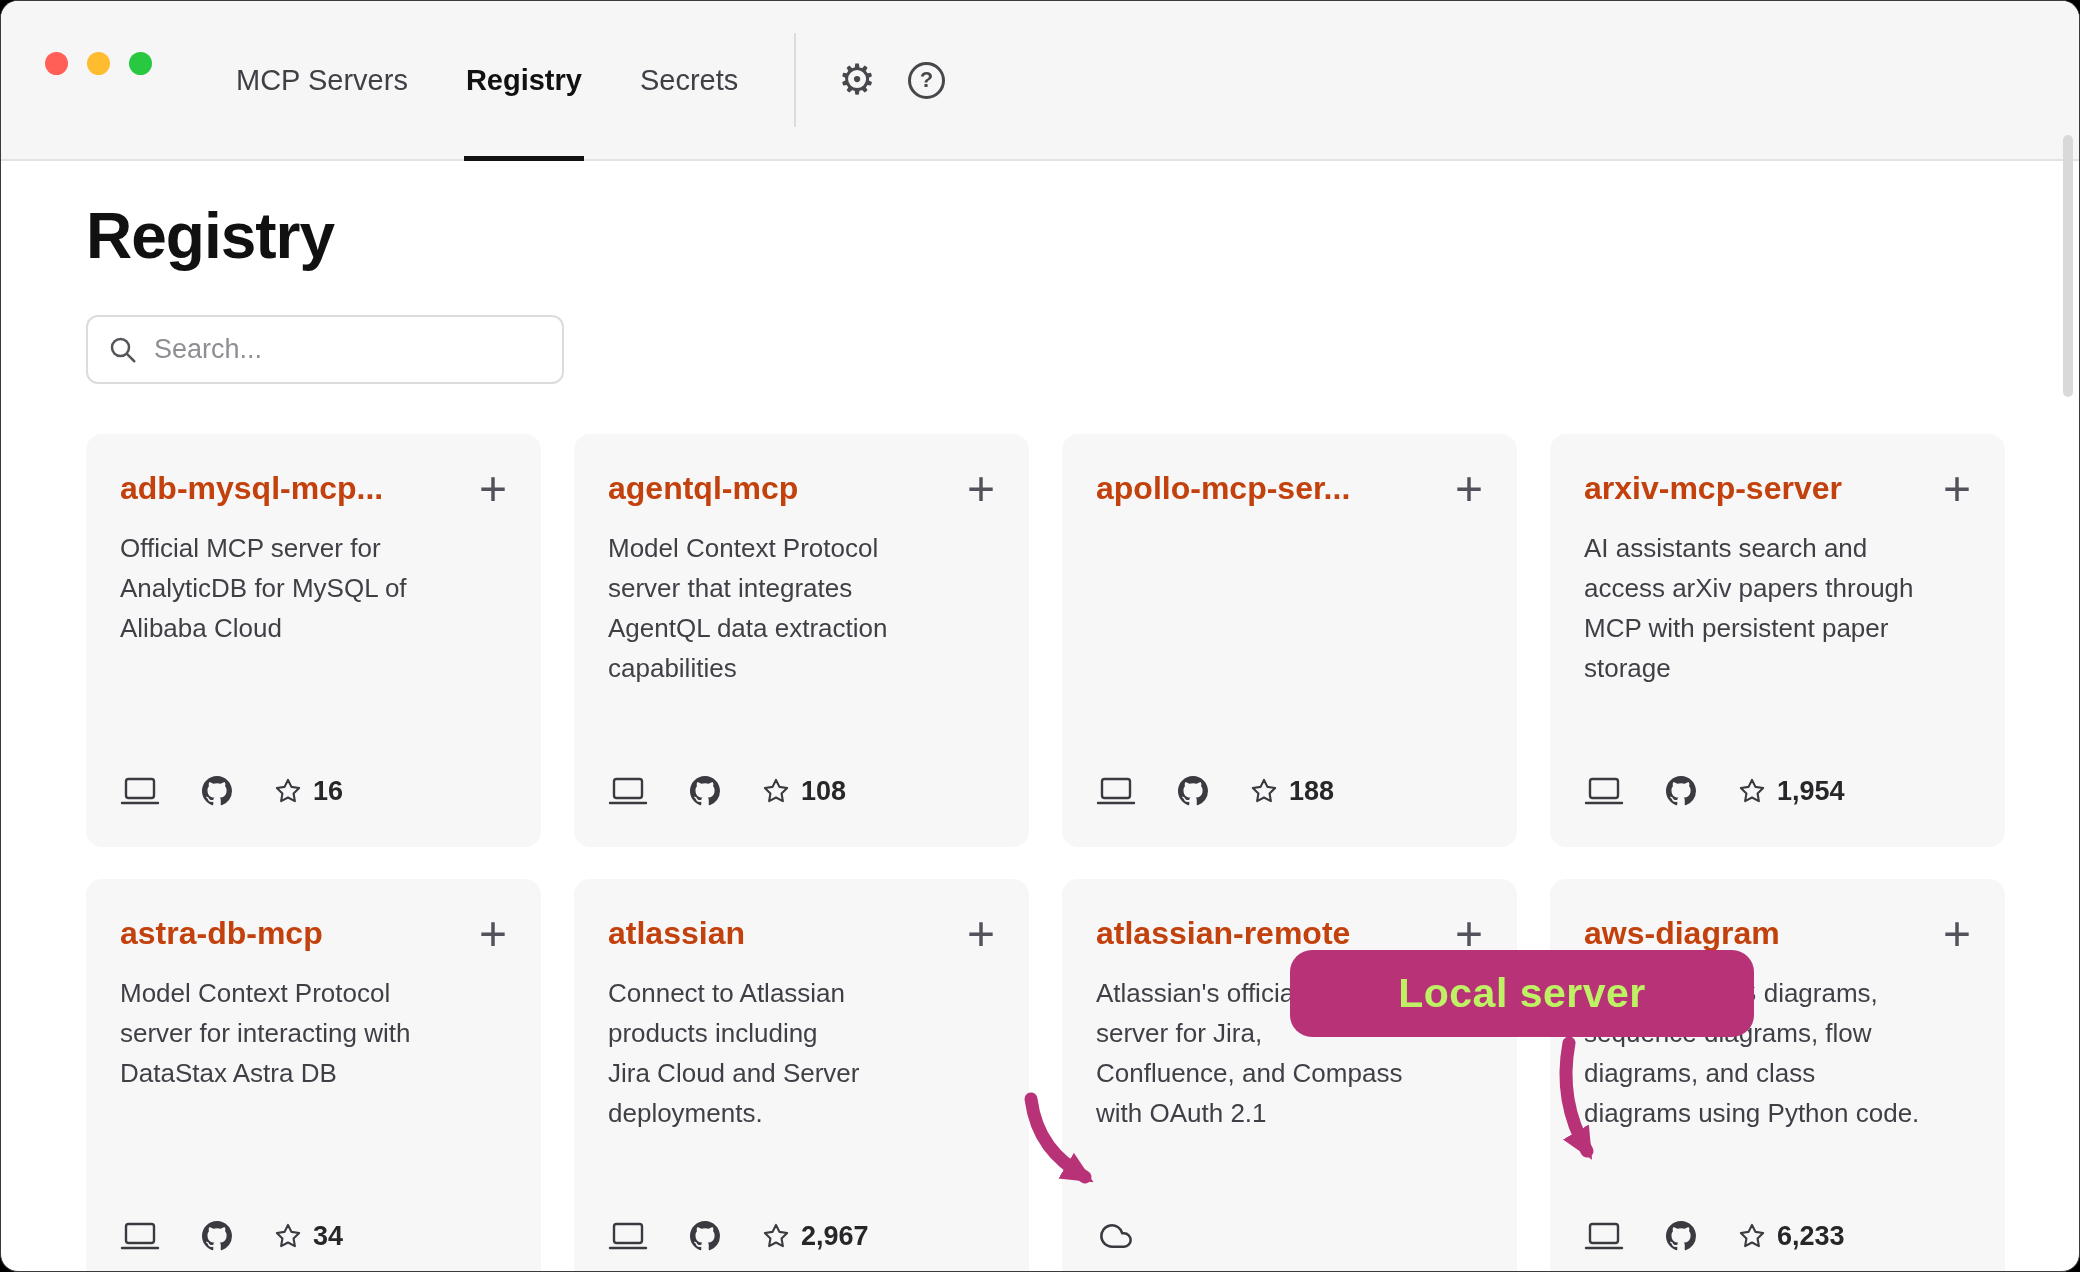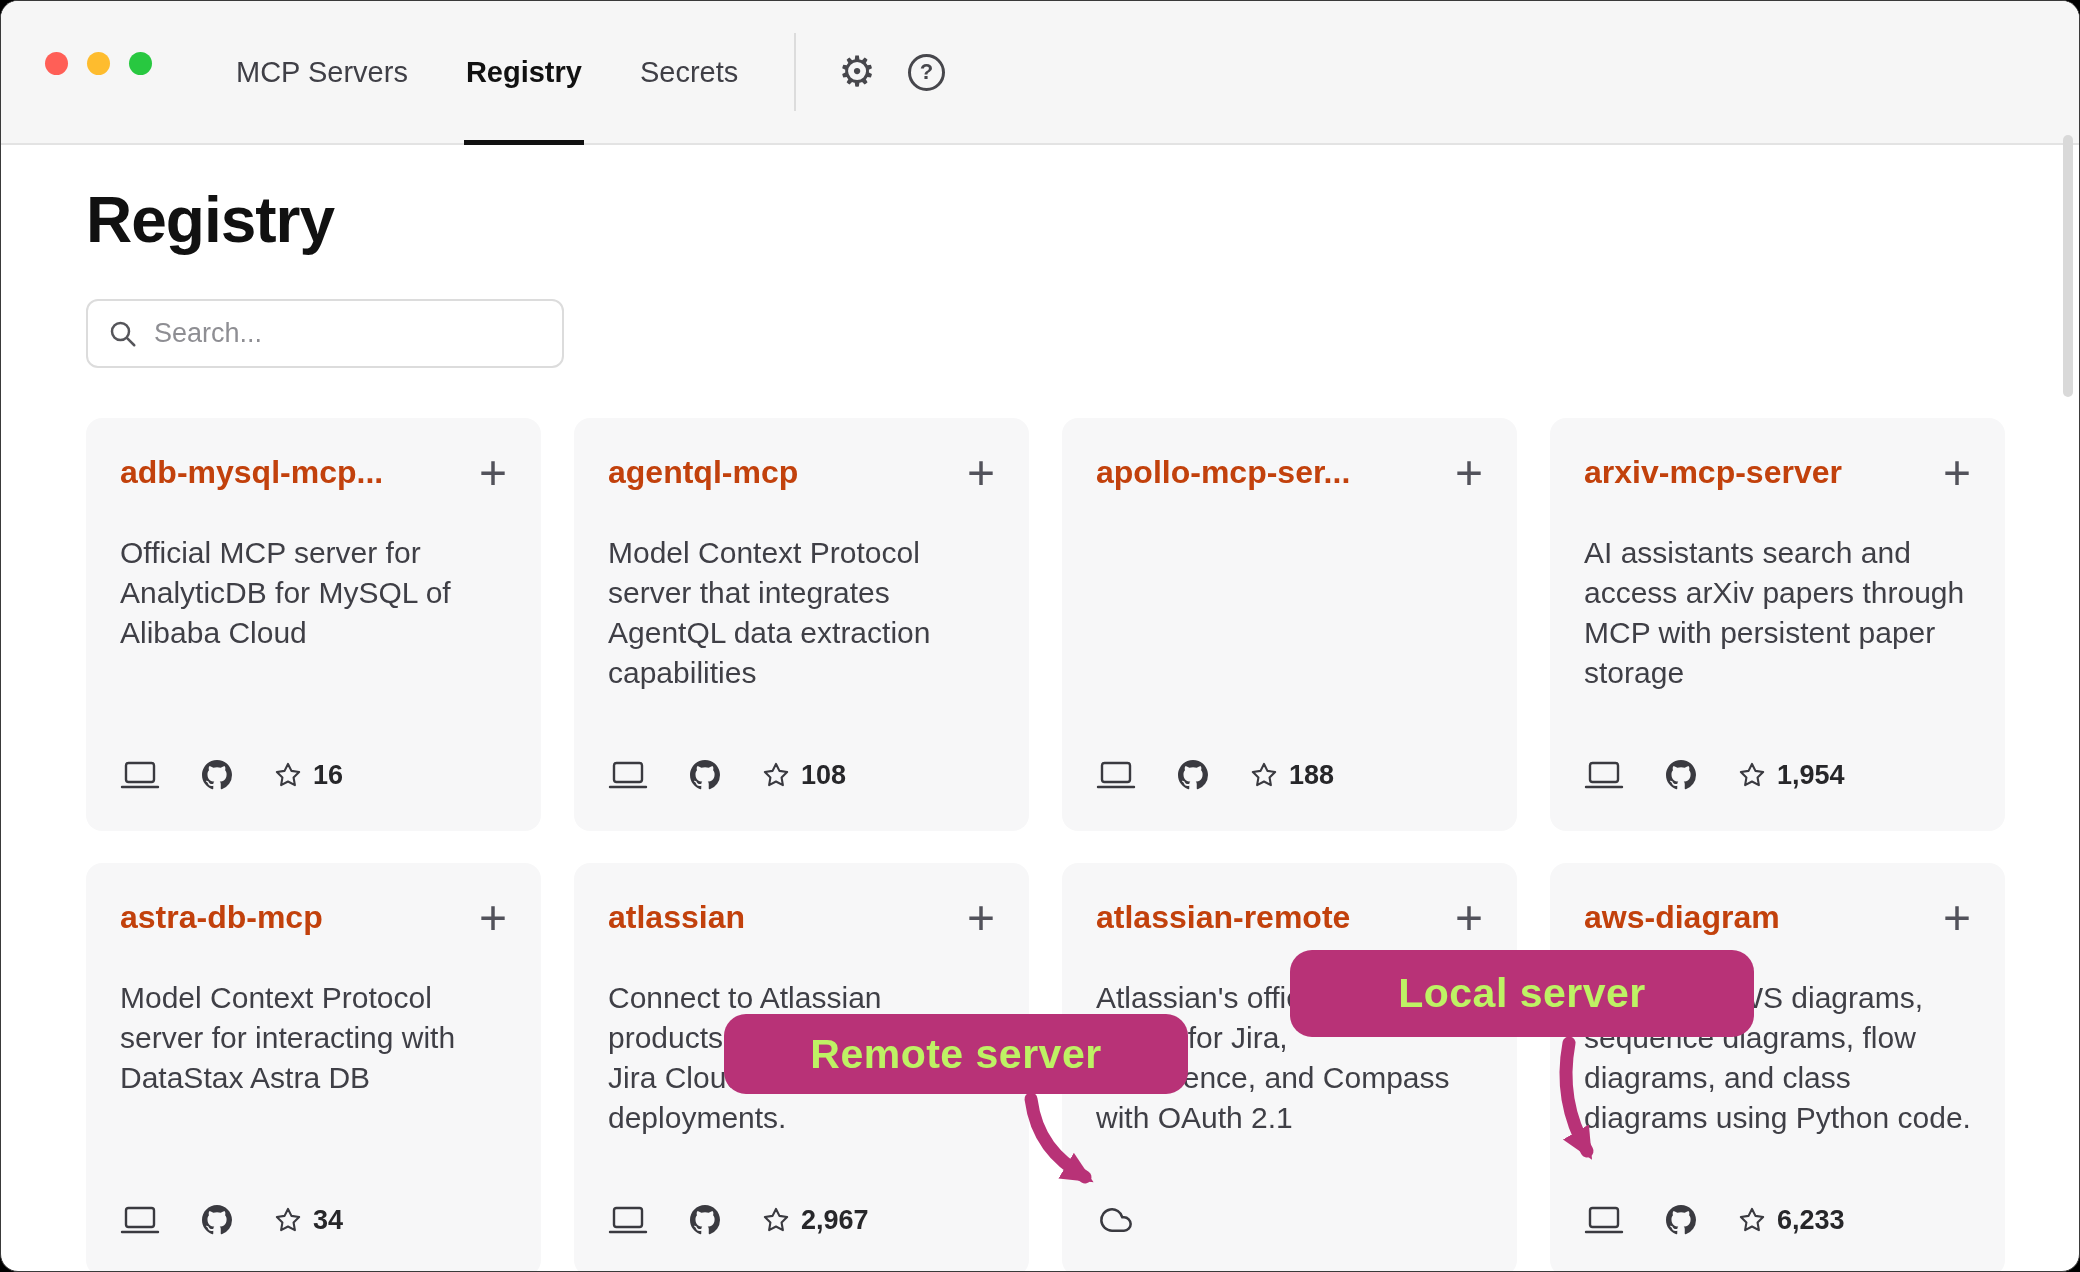--- a/index.html
+++ b/index.html
@@ -5,21 +5,21 @@
   * { box-sizing: border-box; margin: 0; padding: 0; }
   html, body { width: 2080px; height: 1272px; background: #000; font-family: "Liberation Sans", "DejaVu Sans", sans-serif; }
   .window {
     position: relative; width: 2080px; height: 1272px;
     background: #fff; border-radius: 18px; overflow: hidden;
     border: 1px solid #3a3a3a;
   }
 
   
   .topbar {
-    position: relative; height: 144px; background: #f6f6f6;
+    position: relative; height: 160px; background: #f6f6f6;
     border-bottom: 2px solid #e3e3e3; display: flex; align-items: stretch;
   }
   .traffic { position: absolute; left: 44px; top: 51px; display: flex; gap: 19px; }
   .tl { width: 23px; height: 23px; border-radius: 50%; border: none; cursor: pointer; }
   .tl.close { background: #ff5f57; }
   .tl.min   { background: #febc2e; }
   .tl.zoom  { background: #28c840; }
 
   .tabs { display: flex; margin-left: 235px; align-items: stretch; gap: 58px; }
   .tab {
@@ -70,21 +70,21 @@
     position: relative; height: 413px; background: #f7f7f8;
     border-radius: 16px; padding: 36px 34px;
   }
   .card-head { display: flex; align-items: center; justify-content: space-between; }
   .card-title { font-size: 32px; font-weight: 700; color: #c2410c; }
   .add-btn {
     background: none; border: none; cursor: pointer;
     font-size: 48px; font-weight: 300; line-height: 32px; color: #52525b;
   }
   .card-desc {
-    margin-top: 42px; font-size: 30px; line-height: 40px; color: #3f3f46;
+    margin-top: 21px; font-size: 26px; line-height: 40px; color: #3f3f46;
     white-space: pre-line;
   }
   .card-footer {
     position: absolute; left: 34px; bottom: 40px;
     display: flex; align-items: center; gap: 42px; color: #3a3a40;
   }
   .stars { display: flex; align-items: center; gap: 11px; }
   .star-count { font-size: 27px; color: #27272a; font-weight: bold; }
   .icn { display: inline-flex; }
 
@@ -385,18 +385,17 @@
   <div class="overlay">
     <svg class="arrows" width="2080" height="1272" viewBox="0 0 2080 1272">
       <defs>
         <marker id="ah" markerUnits="userSpaceOnUse" markerWidth="50" markerHeight="50" refX="22" refY="15" orient="auto">
           <path d="M0 0 L32 15 L0 30 Z" fill="#b83277"></path>
         </marker>
       </defs>
       <path d="M1030 1098 C1035 1136 1054 1158 1084 1176" stroke="#b83277" stroke-width="13" fill="none" stroke-linecap="round" marker-end="url(#ah)"></path>
       <path d="M1568 1042 C1559 1090 1572 1126 1586 1150" stroke="#b83277" stroke-width="13" fill="none" stroke-linecap="round" marker-end="url(#ah)"></path>
     </svg>
-    <div class="badge badge-remote">Remote server</div>
     <div class="badge badge-local">Local server</div>
   </div>
 
   <div class="scroll-thumb"></div>
 </div>
 
 </body></html>

